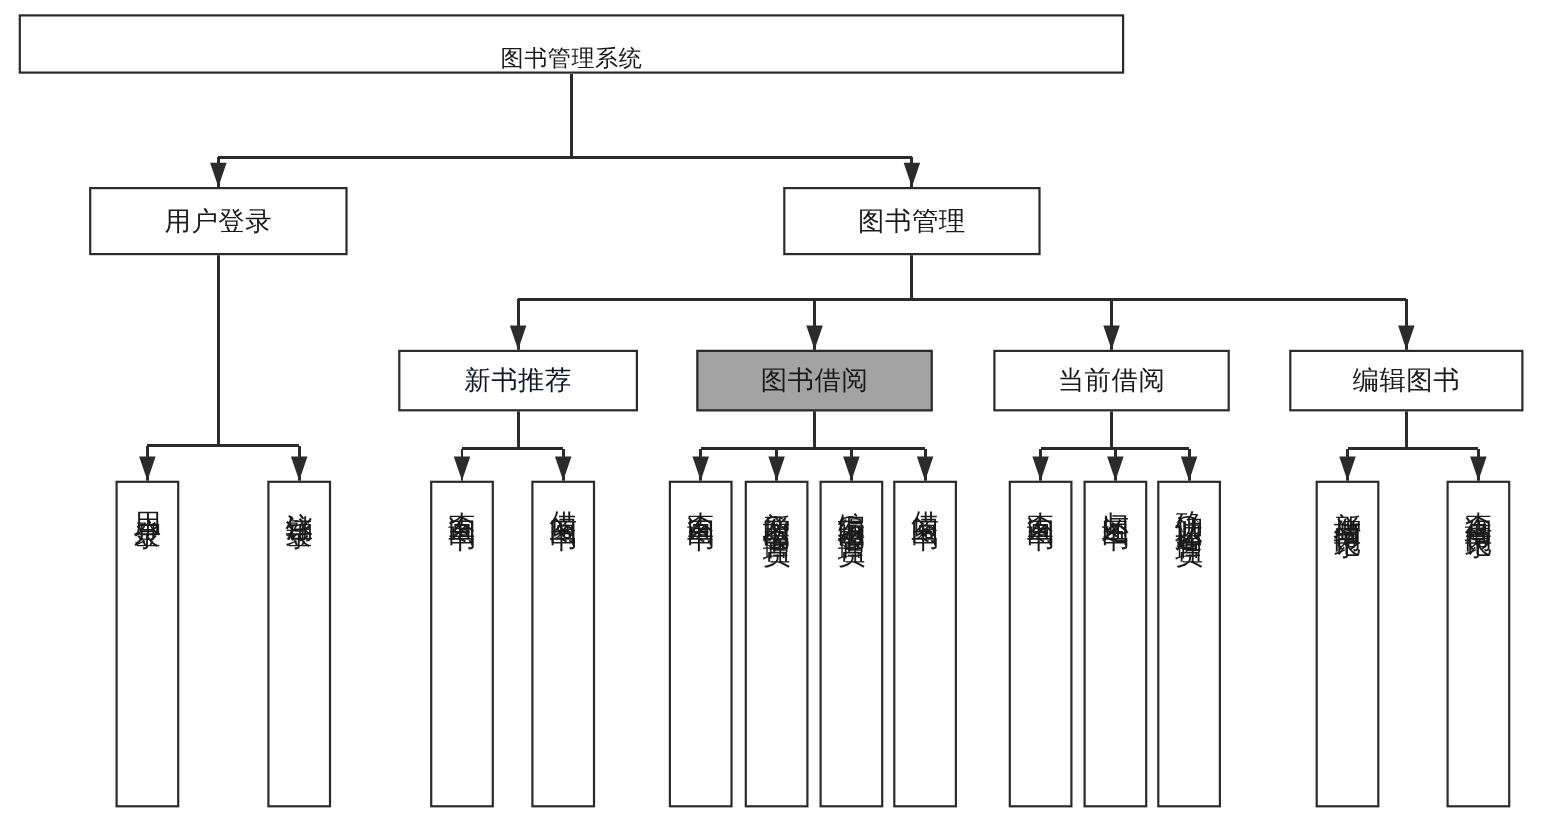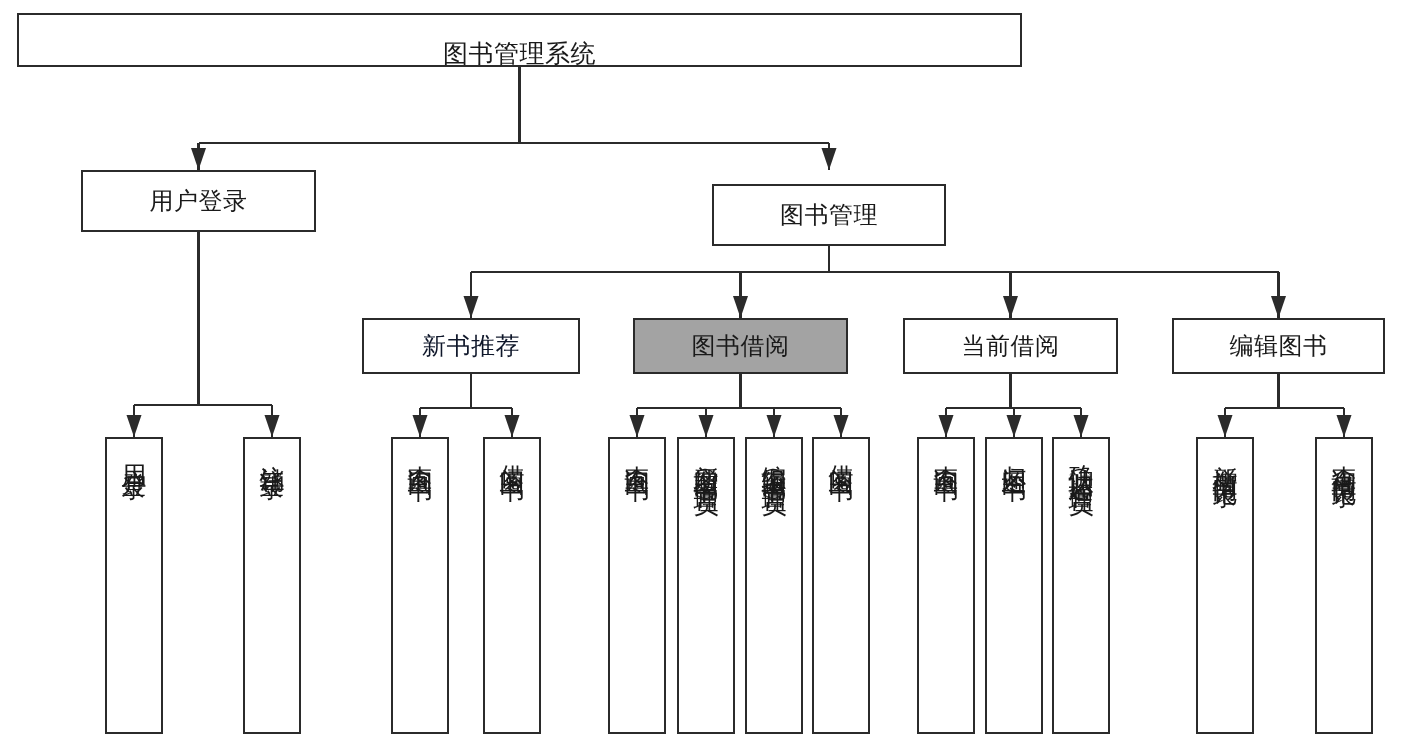--- a/index.html
+++ b/index.html
@@ -126,26 +126,26 @@
       <line x1="1278.5" y1="374" x2="1278.5" y2="408" stroke="#2b2b2b" stroke-width="2.6" shape-rendering="crispEdges"></line>
       <line x1="1225" y1="408" x2="1344" y2="408" stroke="#2b2b2b" stroke-width="2.6" shape-rendering="crispEdges"></line>
       <line x1="1225" y1="408" x2="1225" y2="437" stroke="#2b2b2b" stroke-width="2.6" shape-rendering="crispEdges"></line>
       <polygon points="1217.5,415 1232.5,415 1225,437" fill="#2b2b2b"></polygon>
       <line x1="1344" y1="408" x2="1344" y2="437" stroke="#2b2b2b" stroke-width="2.6" shape-rendering="crispEdges"></line>
       <polygon points="1336.5,415 1351.5,415 1344,437" fill="#2b2b2b"></polygon>
     </svg>
 
   <div id="nodes-layer">
       <div class="node-box horizontal" style="left: 17px; top: 13px; width: 1005px; height: 54px; border-color: rgb(43, 43, 43); background: rgb(255, 255, 255); color: rgb(26, 26, 26);">
-        <span class="node-label" style="font-size: 25px; margin-top: 28px;">图书管理系统</span>
+        <span class="node-label" style="font-size: 21px; margin-top: 28px;">图书管理系统</span>
       </div>
       <div class="node-box horizontal" style="left: 81px; top: 170px; width: 235px; height: 62px; border-color: rgb(43, 43, 43); background: rgb(255, 255, 255); color: rgb(26, 26, 26);">
         <span class="node-label" style="font-size: 24px;">用户登录</span>
       </div>
-      <div class="node-box horizontal" style="left: 712px; top: 170px; width: 234px; height: 62px; border-color: rgb(43, 43, 43); background: rgb(255, 255, 255); color: rgb(26, 26, 26); margin-top: 14px;">
+      <div class="node-box horizontal" style="left: 712px; top: 170px; width: 234px; height: 62px; border-color: rgb(43, 43, 43); background: rgb(255, 255, 255); color: rgb(26, 26, 26);">
         <span class="node-label" style="font-size: 24px;">图书管理</span>
       </div>
       <div class="node-box horizontal" style="left: 362px; top: 318px; width: 218px; height: 56px; border-color: rgb(43, 43, 43); background: rgb(255, 255, 255); color: #0f172a;">
         <span class="node-label" style="font-size: 24px;">新书推荐</span>
       </div>
       <div class="node-box horizontal" style="left: 633px; top: 318px; width: 215px; height: 56px; border-color: rgb(43, 43, 43); background: #a3a3a3; color: rgb(26, 26, 26);">
         <span class="node-label" style="font-size: 24px;">图书借阅</span>
       </div>
       <div class="node-box horizontal" style="left: 903px; top: 318px; width: 215px; height: 56px; border-color: rgb(43, 43, 43); background: rgb(255, 255, 255); color: rgb(26, 26, 26);">
         <span class="node-label" style="font-size: 24px;">当前借阅</span>

